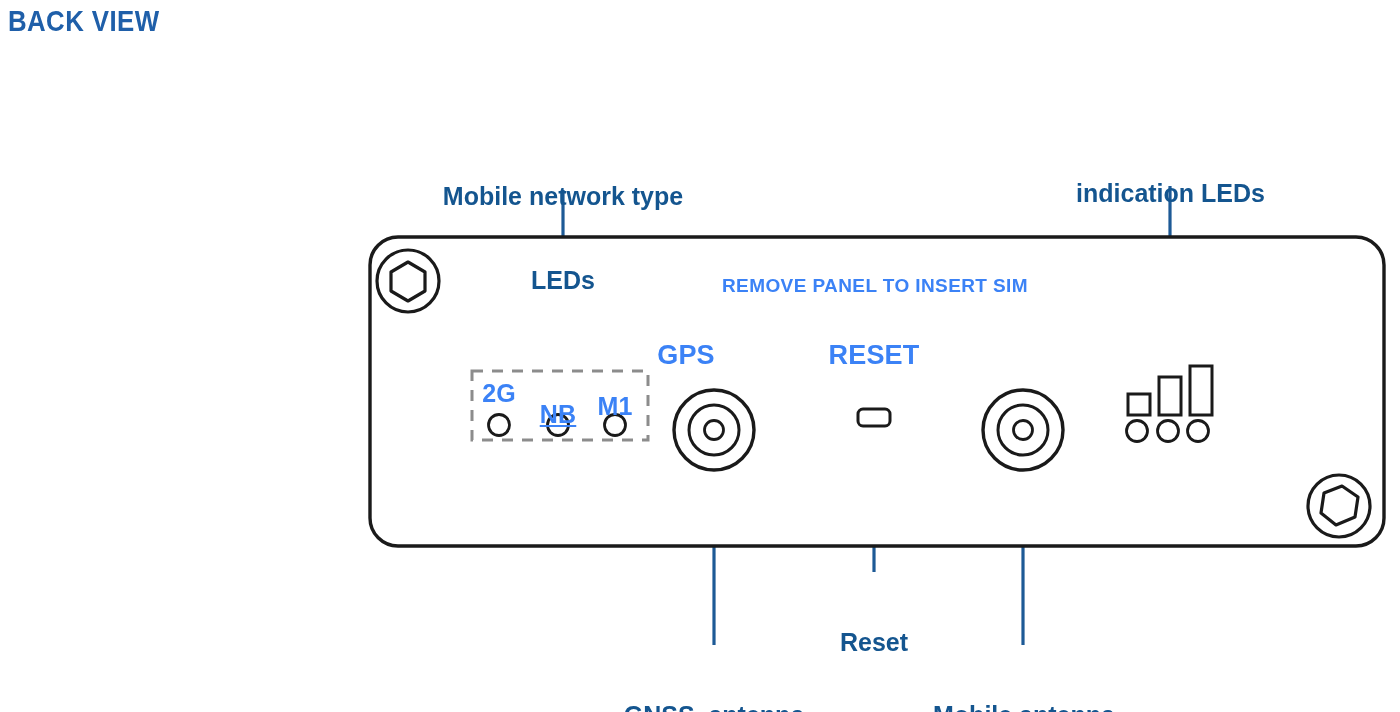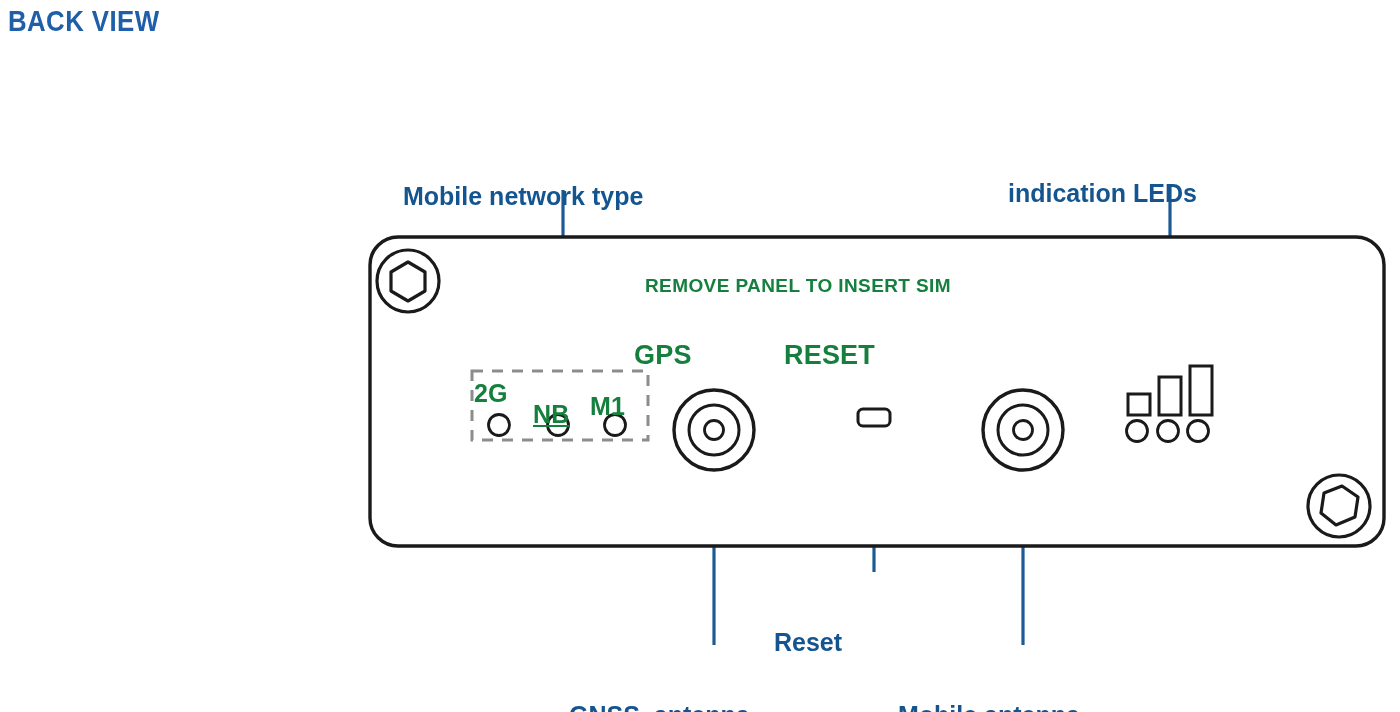--- a/index.html
+++ b/index.html
@@ -50,32 +50,34 @@
   }
 
   
   .callout {
     position: absolute;
     color: #14558f;
     font-family: "Liberation Sans", sans-serif;
     font-weight: bold;
     font-size: 25px;
     line-height: 1.12;
+    text-align: center;
     white-space: pre;
   }
 
   .callout-line { display: block; }
 
   
   .panel-text {
     position: absolute;
-    color: #15803d;
+    color: #3b82f6;
     font-family: "Liberation Sans", sans-serif;
     font-weight: bold;
     white-space: pre;
+    text-align: center;
   }
   .panel-text.sim-note {
     font-size: 19px;
     letter-spacing: 0.4px;
   }
   .panel-text.port-label {
     font-size: 27px;
     letter-spacing: 0.2px;
   }
   .panel-text.led-label {
@@ -140,20 +142,21 @@
       <rect x="1190" y="366" width="22" height="49" fill="#ffffff" stroke="#1a1a1a" stroke-width="3.0"></rect>
 
       <circle cx="1137" cy="431" r="10.5" fill="#ffffff" stroke="#1a1a1a" stroke-width="2.8"></circle>
       <circle cx="1168" cy="431" r="10.5" fill="#ffffff" stroke="#1a1a1a" stroke-width="2.8"></circle>
       <circle cx="1198" cy="431" r="10.5" fill="#ffffff" stroke="#1a1a1a" stroke-width="2.8"></circle>
     </g>
   </svg>
 
   <div class="callout" style="left:403px; top:126px; width:320px;">
     <span class="callout-line">Mobile network type</span>
+    <span class="callout-line">LEDs</span>
   </div>
 
   <div class="callout" style="left:1008px; top:123px; width:325px;">
     <span class="callout-line">indication LEDs</span>
   </div>
 
   <div class="callout" style="left:569px; top:645px; width:290px;">
     <span class="callout-line">GNSS  antenna</span>
     
   </div>
@@ -167,16 +170,16 @@
     <span class="callout-line">Mobile antenna</span>
     
   </div>
 
   <div class="panel-text sim-note" style="left:645px; top:275px; width:460px;">REMOVE PANEL TO INSERT SIM</div>
 
   <div class="panel-text led-label" style="left:474px; top:379px; width:50px;">2G</div>
   <div class="panel-text led-label" style="left:533px; top:400px; width:50px;text-decoration:underline;">NB</div>
   <div class="panel-text led-label" style="left:590px; top:392px; width:50px;">M1</div>
 
-  <div class="panel-text port-label" style="left:634px; top:340px; width:160px;">GPS</div>
+  <div class="panel-text port-label" style="left:606px; top:340px; width:160px;">GPS</div>
   <div class="panel-text port-label" style="left:784px; top:340px; width:180px;">RESET</div>
 
 </div>
 
 </body></html>

